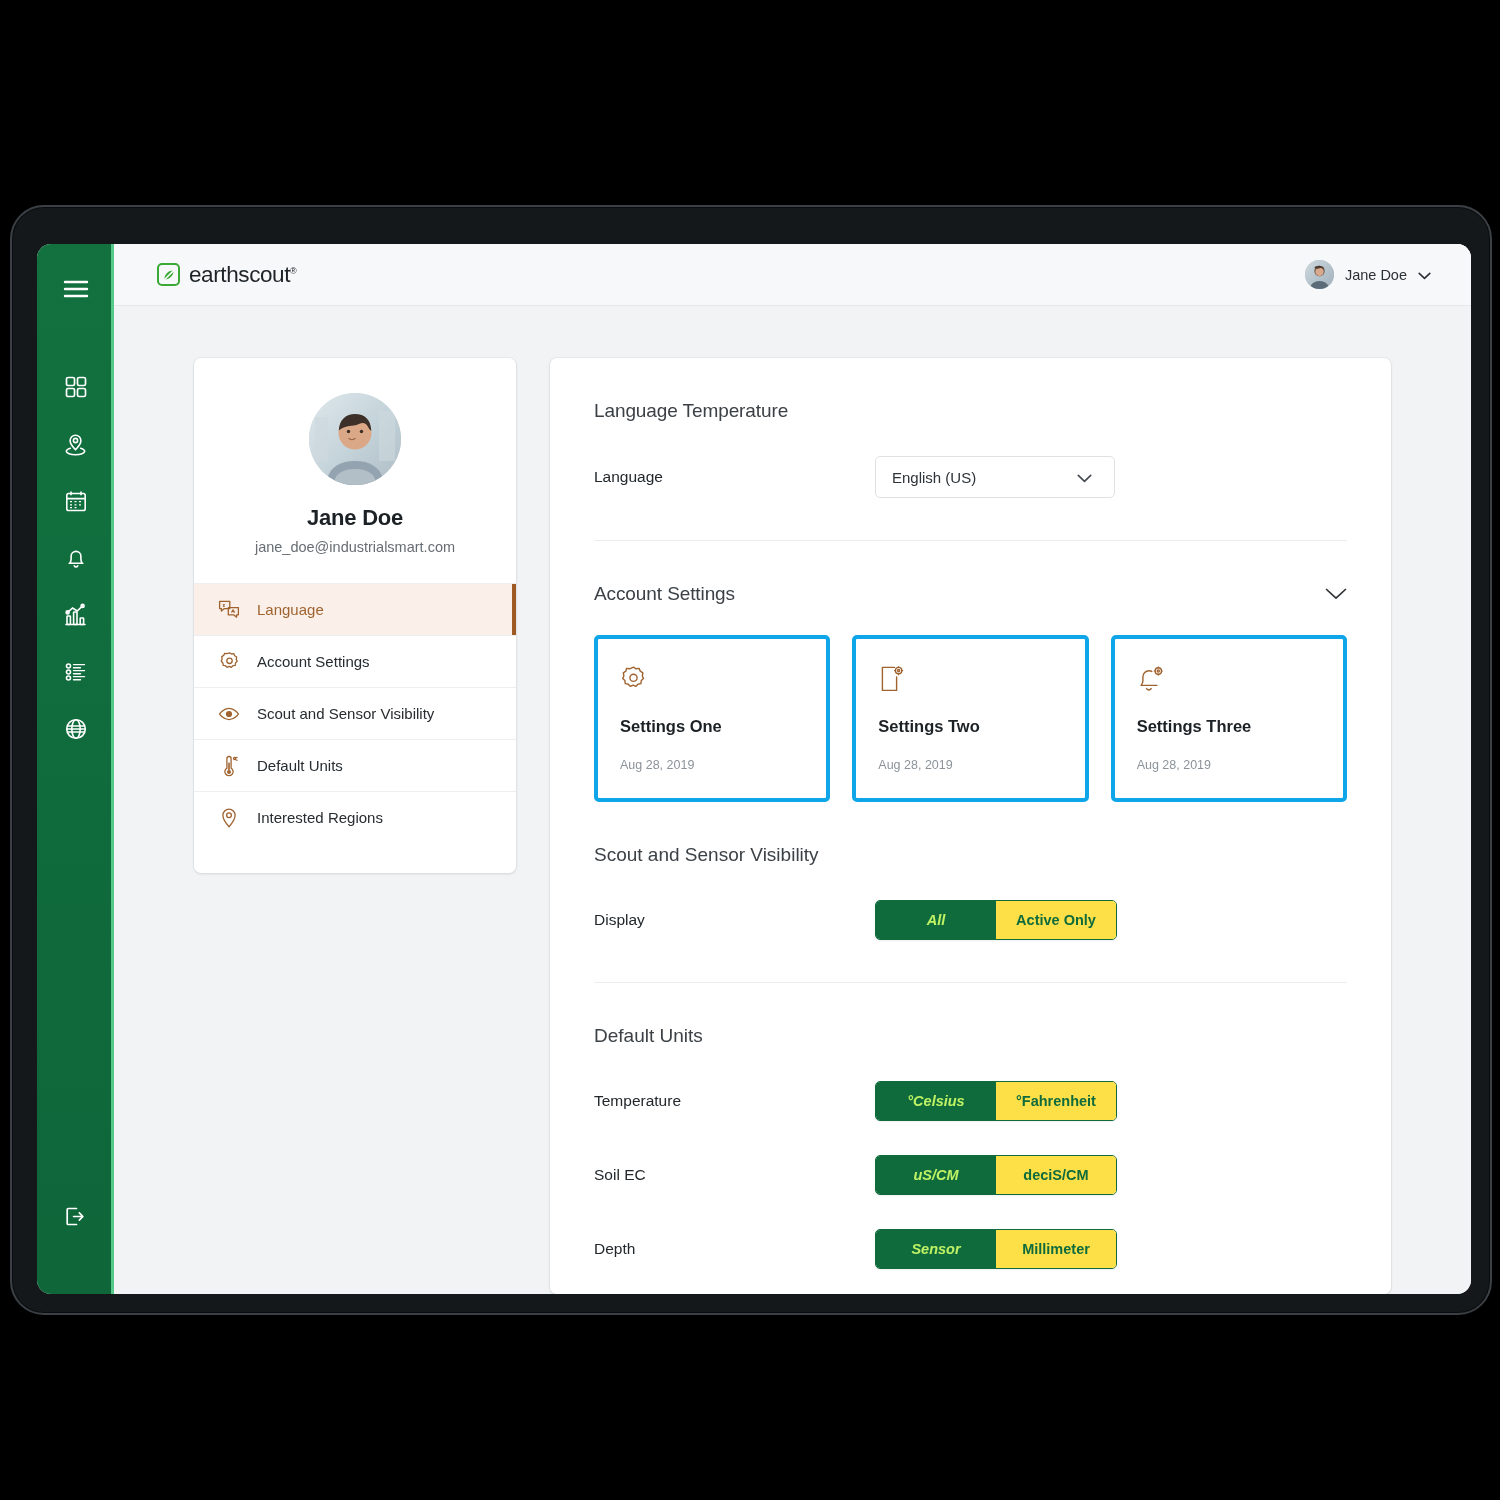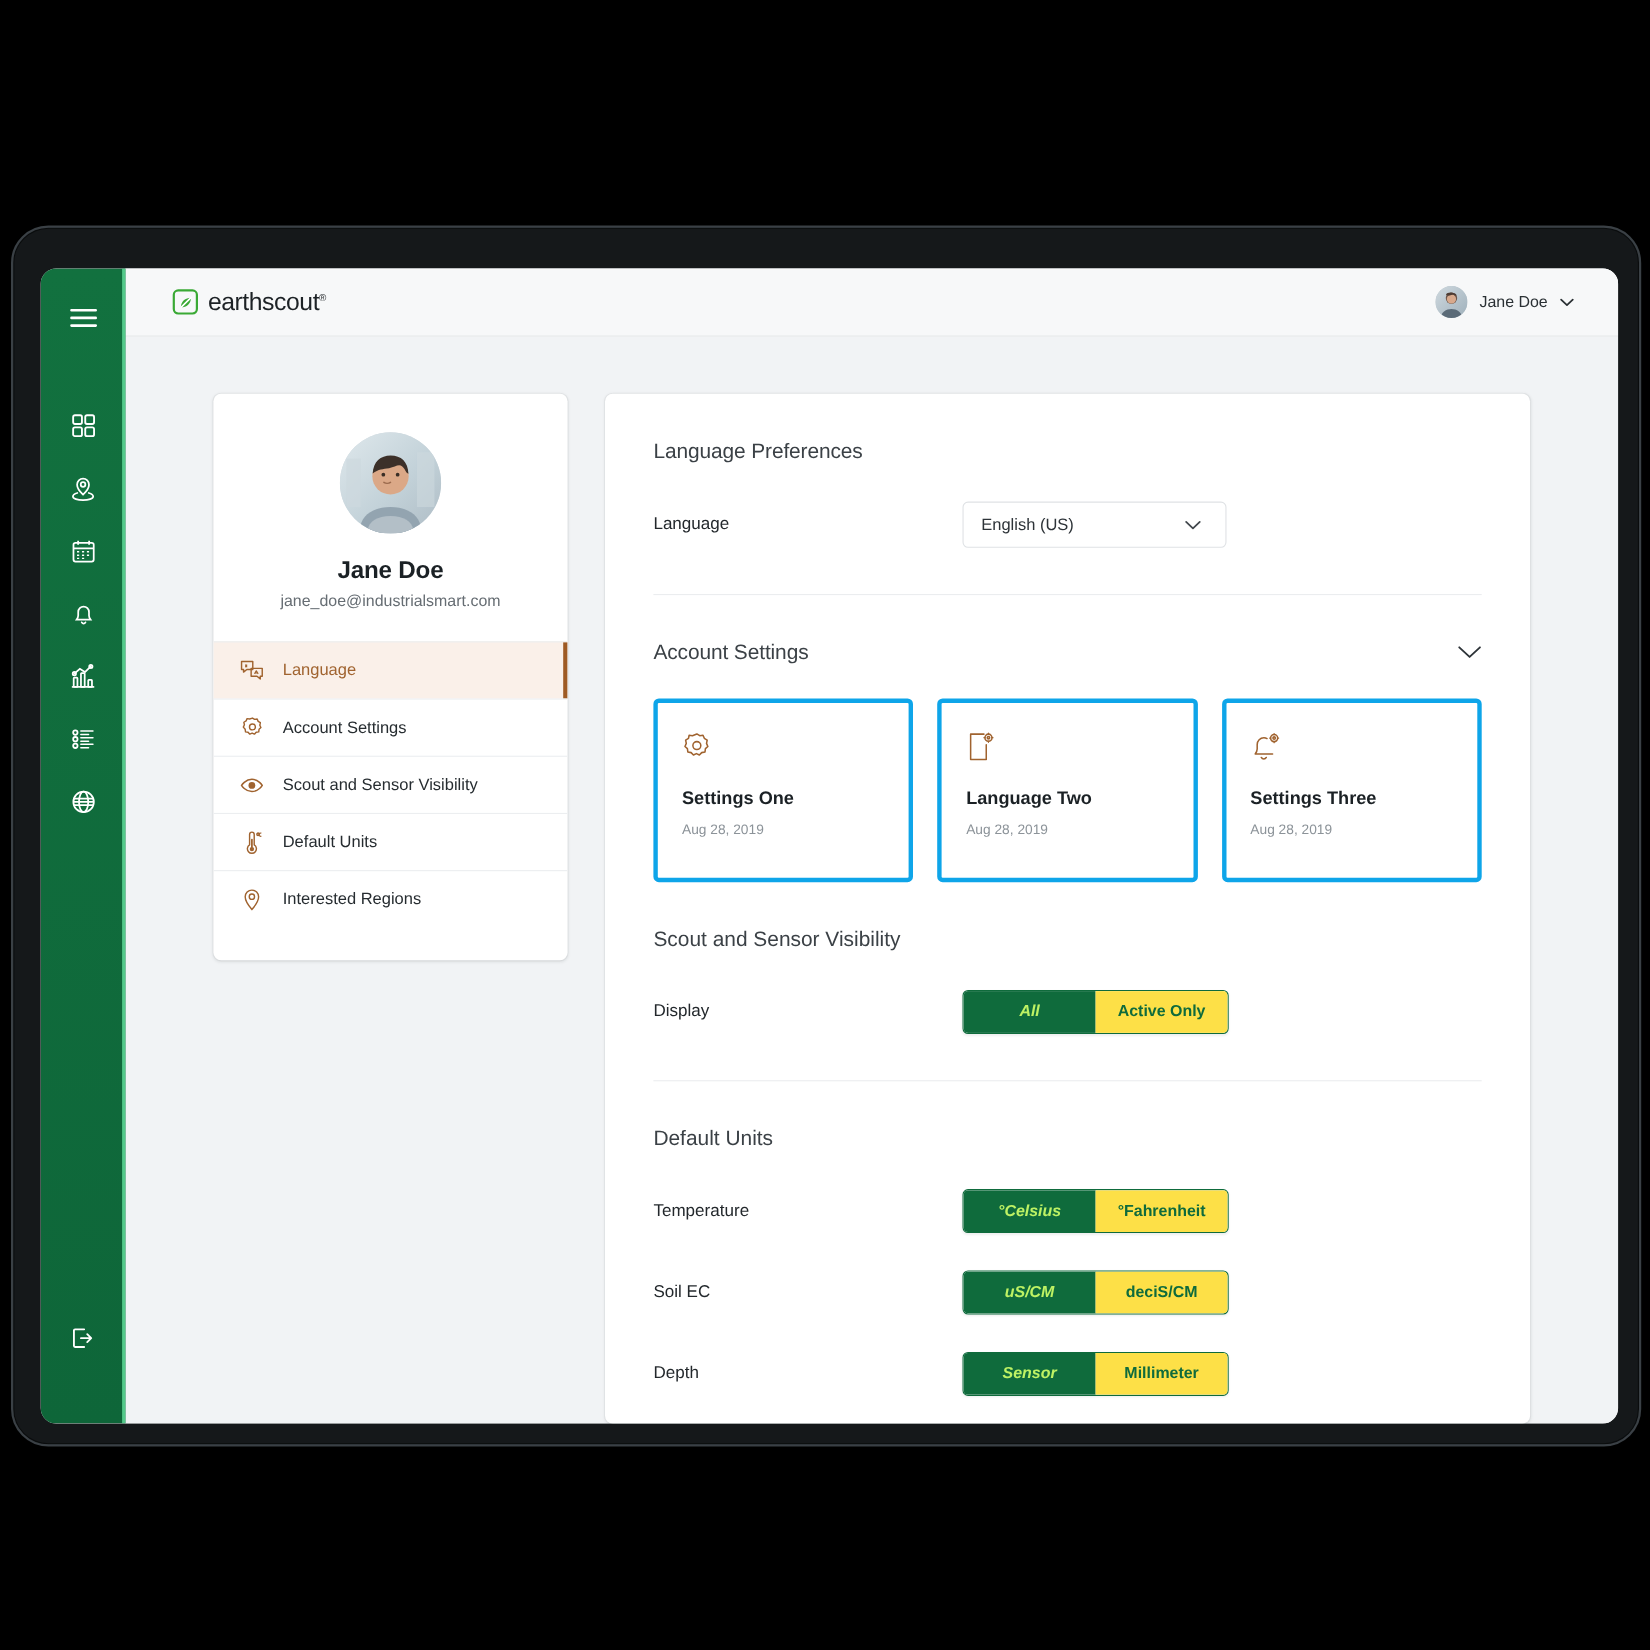--- a/index.html
+++ b/index.html
@@ -179,21 +179,21 @@
     flex: 1;
     height: 167px;
     border: 4px solid #0ea5e9;
     border-radius: 5px;
     padding: 26px 22px 0 22px;
     background: #fff;
     cursor: pointer;
   }
   .sett-icon { height: 30px; margin-bottom: 22px; }
   .sett-title { font-size: 16.5px; font-weight: 700; color: #1b2125; }
-  .sett-date { font-size: 12.5px; color: #8c9399; margin-top: 11px; }
+  .sett-date { font-size: 12.5px; color: #8c9399; margin-top: 22px; }
 
   
   .seg {
     display: inline-flex;
     border: 1px solid #0f6b3c;
     border-radius: 5px;
     overflow: hidden;
     height: 40px;
     box-shadow: 0 1px 2px rgba(20,25,30,.07);
   }
@@ -407,21 +407,21 @@
                   <circle cx="10" cy="8.2" r="2.4"></circle>
                 </svg>
               </span>
               <span>Interested Regions</span>
             </div>
           </div>
         </aside>
 
         <section id="settings-panel">
 
-          <div class="section-head">Language Preferences</div>
+          <div class="section-head">Language Temperature</div>
 
           <div class="row">
             <span class="row-label">Language</span>
             <div id="lang-select">
               <span>English (US)</span>
               <span>
                 <svg width="15" height="9" viewBox="0 0 15 9" fill="none" stroke="#42484d" stroke-width="1.6" stroke-linecap="round" stroke-linejoin="round">
                   <path d="M1.3 1.4l6.2 6 6.2-6"></path>
                 </svg>
               </span>
@@ -453,21 +453,21 @@
 
             <div class="sett-card">
               <div class="sett-icon">
                 <svg width="27" height="29" viewBox="0 0 27 29" fill="none" stroke="#a0632f" stroke-width="1.4" stroke-linecap="round" stroke-linejoin="round">
                   <path d="M16.5 2.4H4.4v23h14.2V12"></path>
                   <circle cx="20.6" cy="5.6" r="3.2"></circle>
                   <circle cx="20.6" cy="5.6" r="1.1"></circle>
                   <path d="M20.6 1.5v1M20.6 8.8v1M16.5 5.6h1M23.7 5.6h1" stroke-width="1.1"></path>
                 </svg>
               </div>
-              <div class="sett-title">Language Two</div>
+              <div class="sett-title">Settings Two</div>
               <div class="sett-date">Aug 28, 2019</div>
             </div>
 
             <div class="sett-card">
               <div class="sett-icon">
                 <svg width="28" height="29" viewBox="0 0 28 29" fill="none" stroke="#a0632f" stroke-width="1.4" stroke-linecap="round" stroke-linejoin="round">
                   <path d="M19.9 20.4H4.1c1.1-1.5 1.8-2.6 1.8-4.5v-4c0-3.5 2.7-6.2 6.1-6.2 1 0 2 .2 2.8.7"></path>
                   <path d="M9.6 23.6c.5.9 1.3 1.4 2.3 1.4s1.8-.5 2.3-1.4"></path>
                   <circle cx="21.3" cy="6" r="3.2"></circle>
                   <circle cx="21.3" cy="6" r="1.1"></circle>

